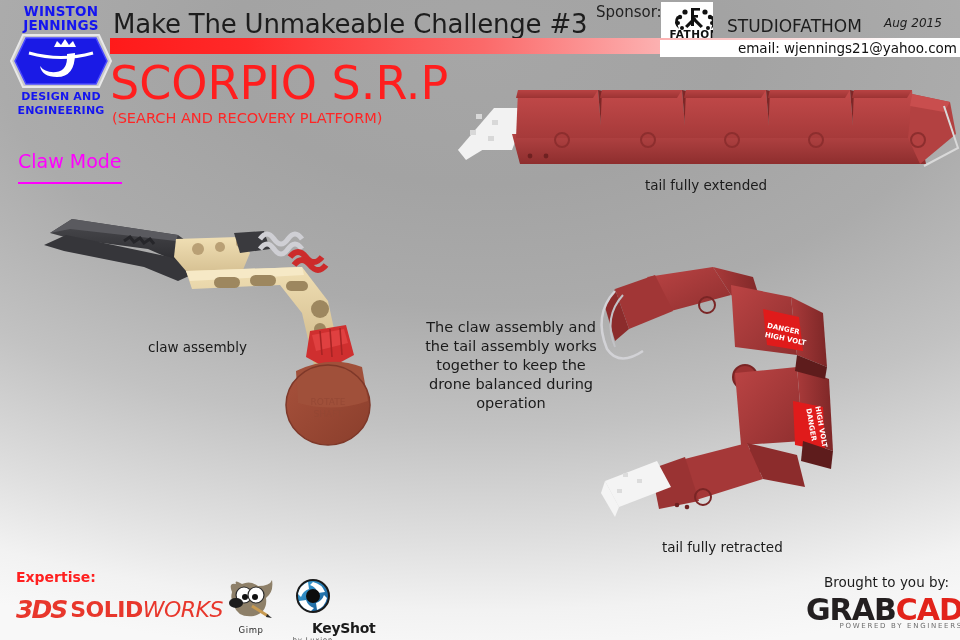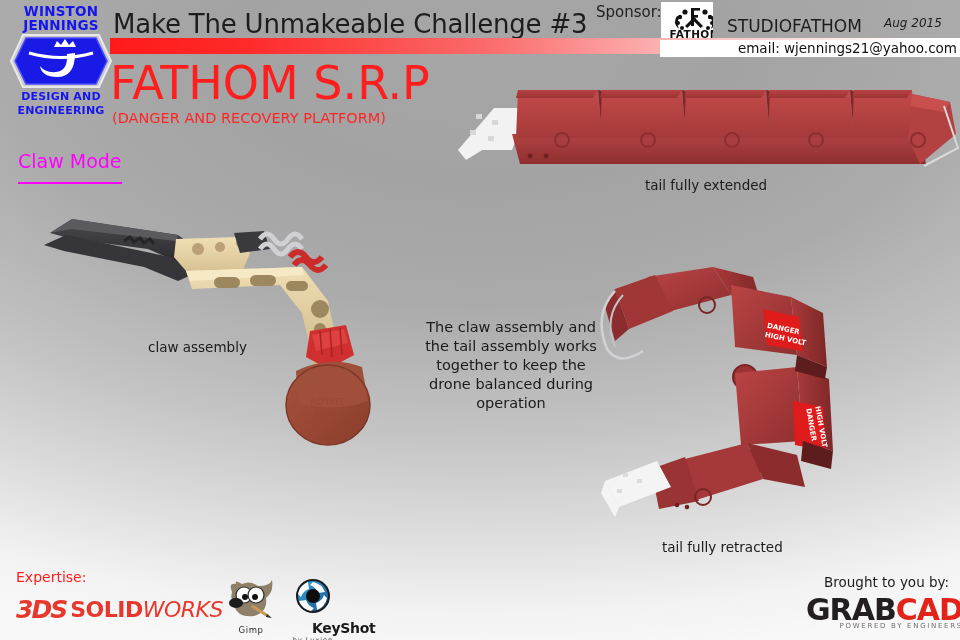--- a/index.html
+++ b/index.html
@@ -113,21 +113,21 @@
     position: absolute; left: 418px; top: 318px;
     width: 186px;
     font-size: 14.5px; color: #1b1b1b;
     text-align: center;
     line-height: 19px;
   }
 
   
   .expertise-label {
     position: absolute; left: 16px; top: 569px;
-    font-size: 14px; color: #ff2020;
+    font-size: 14px; color: #ff2020; font-weight: bold;
   }
   .sw-logo {
     position: absolute; left: 16px; top: 592px;
     height: 34px;
     display: flex; align-items: center;
   }
   .sw-3ds {
     font-size: 25px; color: #e8372c; font-weight: bold;
     font-style: italic; letter-spacing: -2px;
     margin-right: 4px;
@@ -224,22 +224,22 @@
       <text x="34" y="36" font-family="DejaVu Sans, sans-serif" font-size="10.5" font-weight="bold" fill="#111111" text-anchor="middle" letter-spacing="0.4">FATHOM</text>
     </svg>
   </div>
 
   <div class="sponsor-name">STUDIOFATHOM</div>
   <div class="date-label">Aug 2015</div>
 
   <div class="red-bar"></div>
   <div class="email-bar">email:  wjennings21@yahoo.com</div>
 
-  <div class="product-title">FATHOM S.R.P</div>
-  <div class="product-sub">(DANGER AND RECOVERY PLATFORM)</div>
+  <div class="product-title">SCORPIO S.R.P</div>
+  <div class="product-sub">(SEARCH AND RECOVERY PLATFORM)</div>
   <div class="mode-label">Claw Mode</div>
 
   <div class="render r-tail-ext">
     <svg width="510" height="100" viewBox="0 0 510 100">
       <defs>
         <linearGradient id="segTop" x1="0" y1="0" x2="0" y2="1">
           <stop offset="0" stop-color="#b84343"></stop>
             <stop offset="1" stop-color="#9c3333"></stop>
         </linearGradient>
         <linearGradient id="segFace" x1="0" y1="0" x2="0" y2="1">

